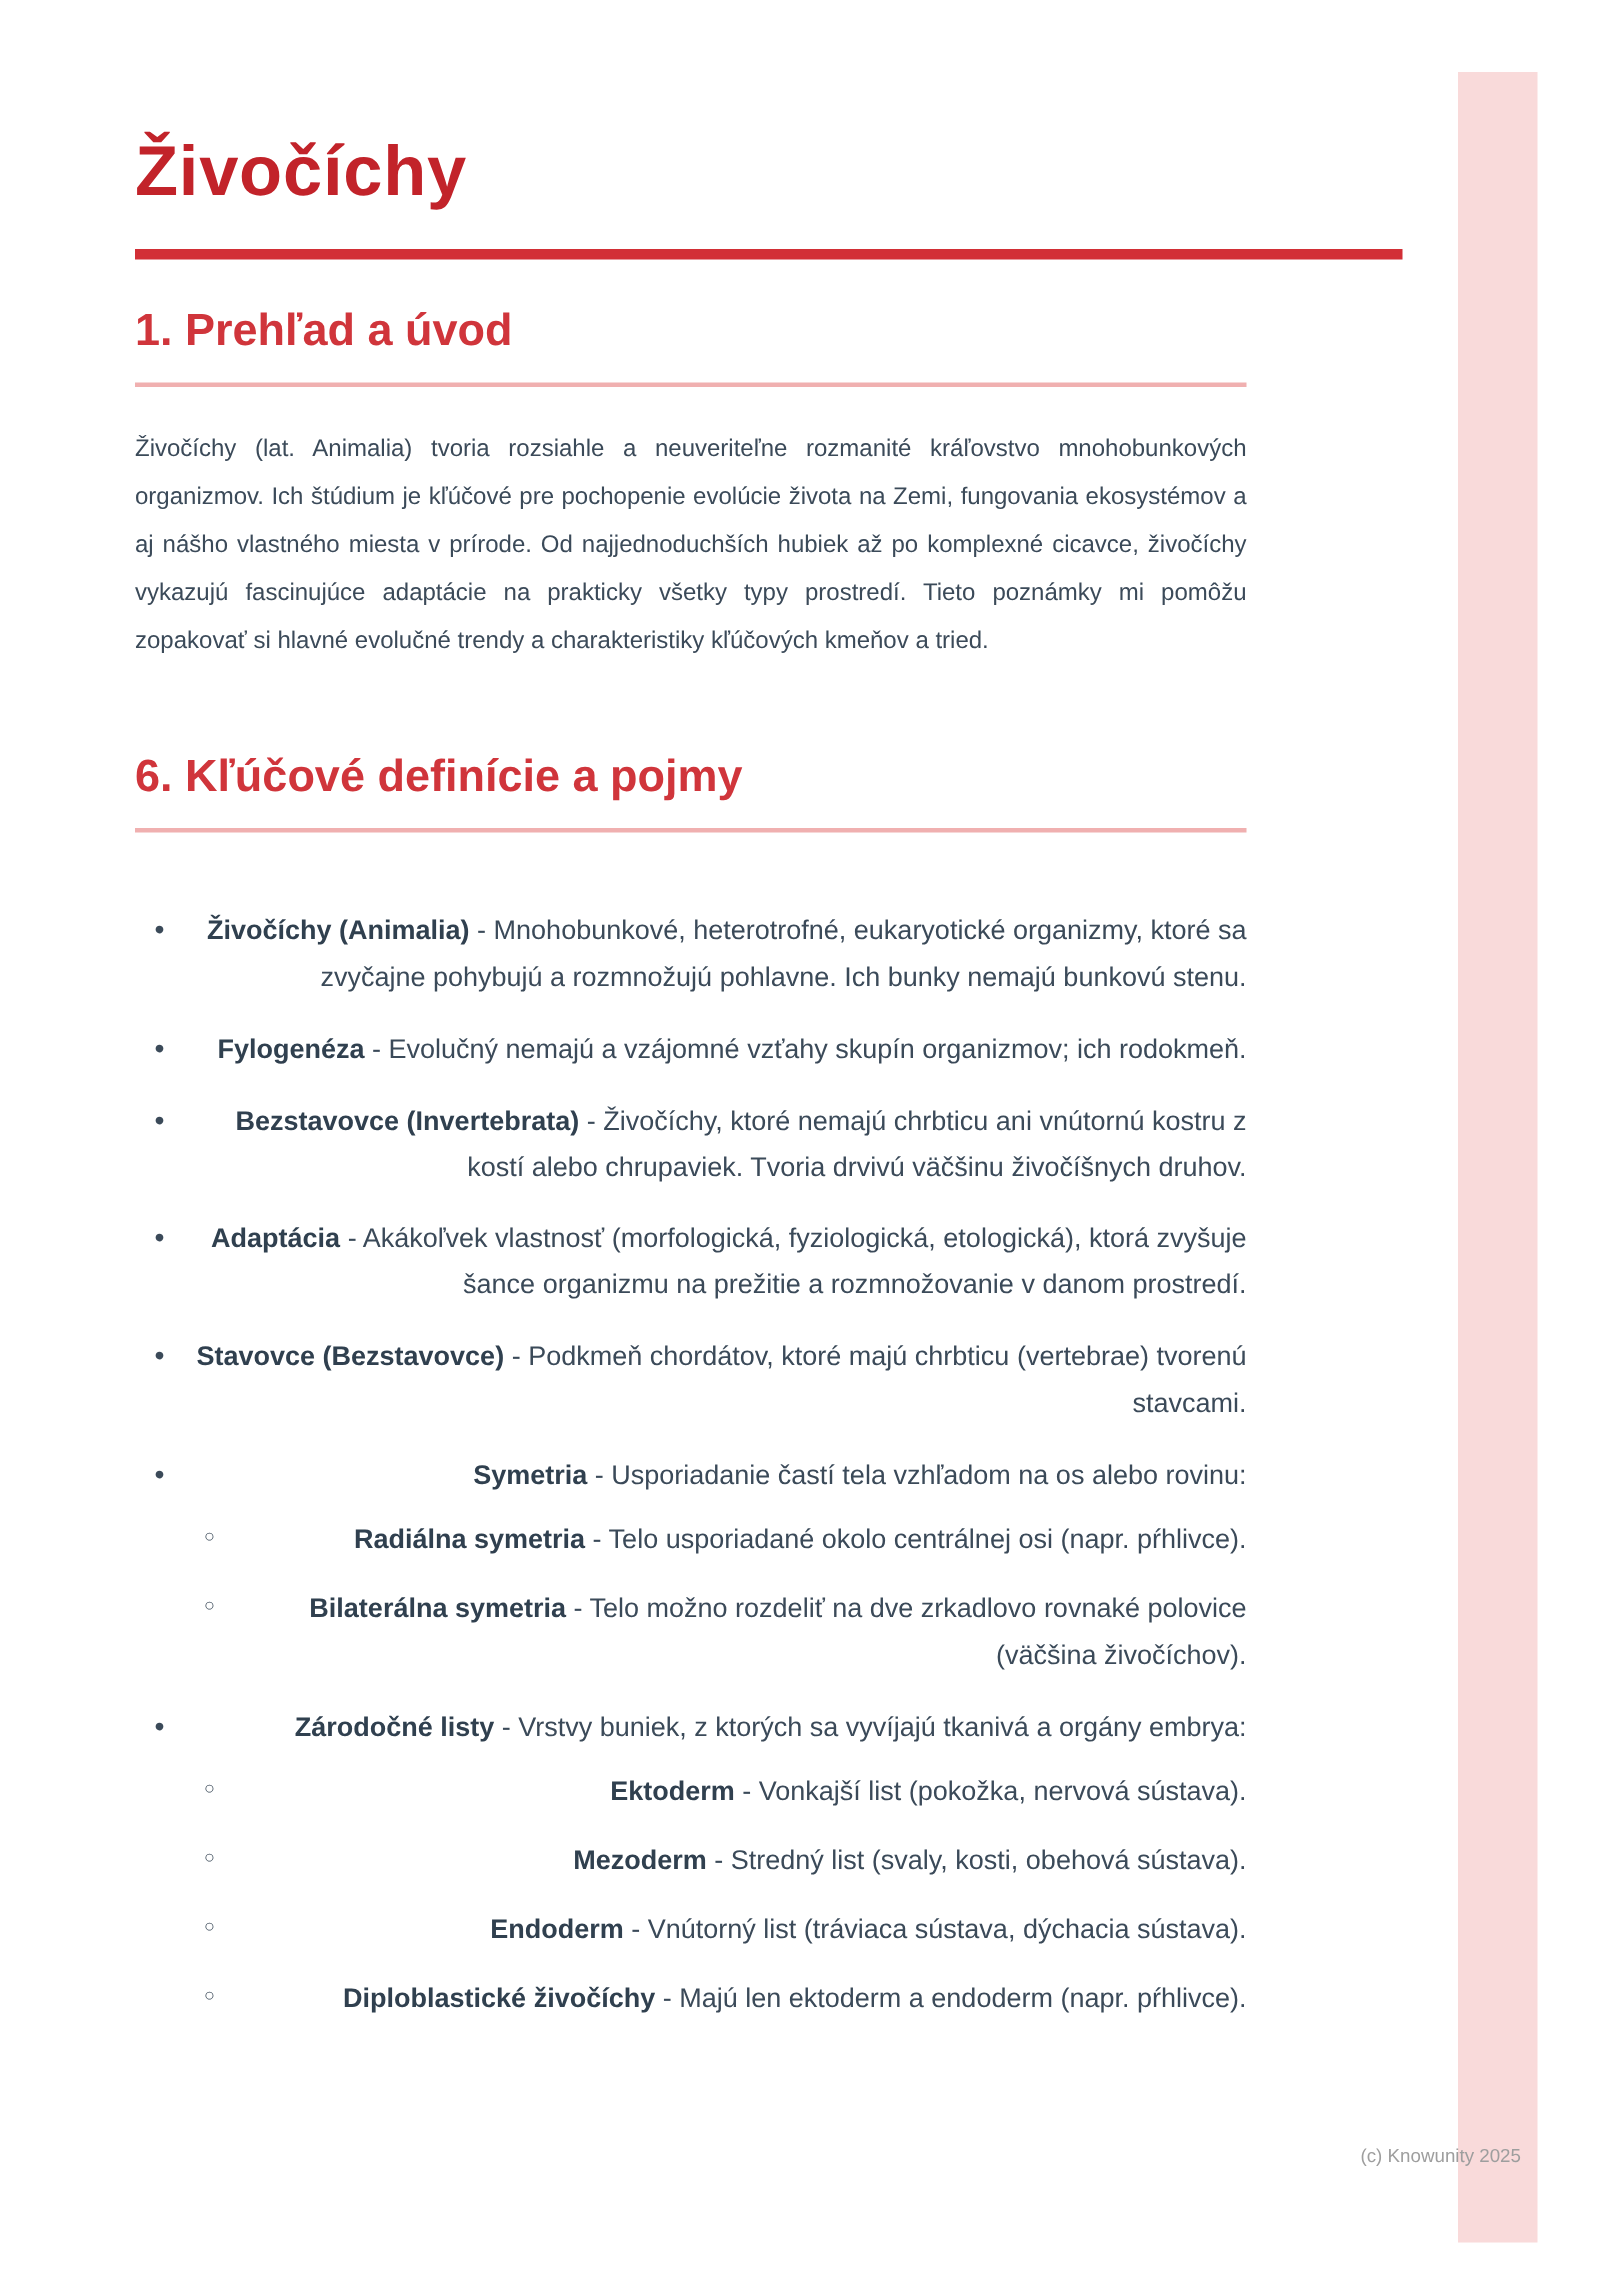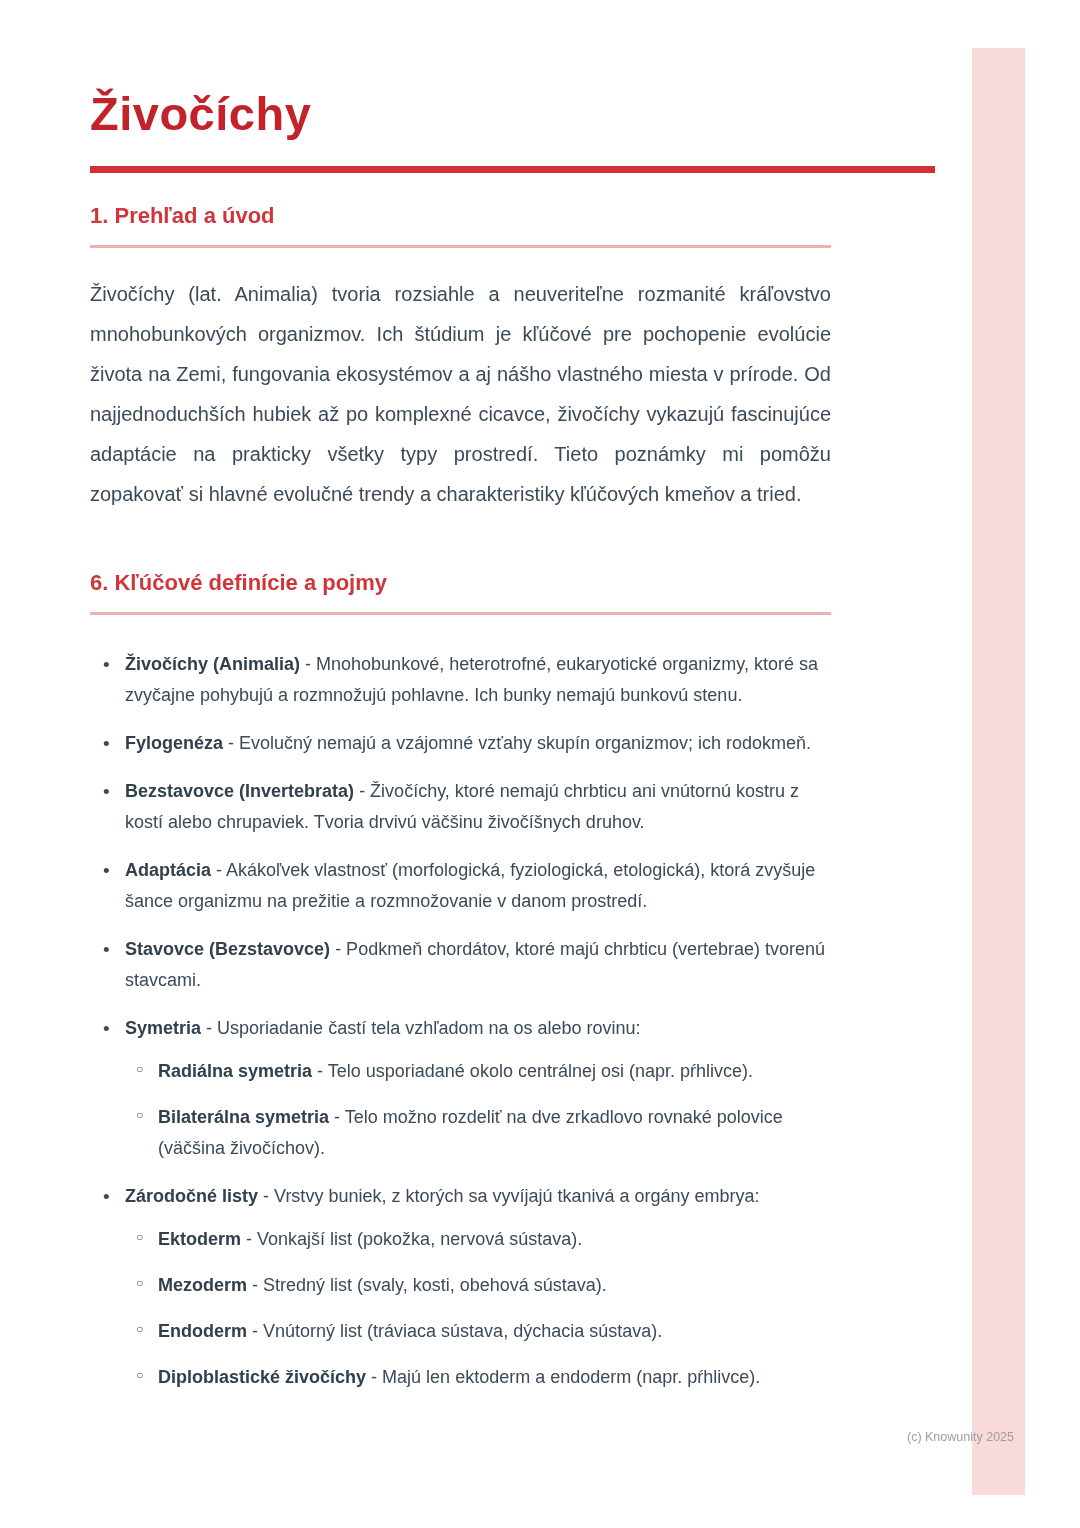--- a/index.html
+++ b/index.html
@@ -36,40 +36,41 @@
   }
   .title-rule {
     width: 845px;
     height: 7px;
     background: #d22f36;
     margin: 0 0 22px 0;
   }
   h2.section-heading {
     margin: 30px 0 0 0;
     padding-bottom: 16px;
-    font-size: 22px;
+    font-size: 30px;
     line-height: 1.2;
     font-weight: 700;
     color: #d0353b;
     border-bottom: 3px solid #f0b0b0;
   }
   h2.section-heading.second { margin-top: 56px; }
   p.para {
     margin: 26px 0 0 0;
-    font-size: 20px;
+    font-size: 16px;
     line-height: 2.0;
     text-align: justify;
     color: #3b4a59;
   }
   ul.deflist {
     list-style: none;
-    margin: 34px 0 0 0;
+    margin: 50px 0 0 0;
     padding: 0;
     font-size: 18px;
     line-height: 1.72;
+    text-align: right;
   }
   ul.deflist > li {
     position: relative;
     padding-left: 35px;
     margin-bottom: 17px;
   }
   ul.deflist > li::before {
     content: "\2022";
     position: absolute;
     left: 13px;

